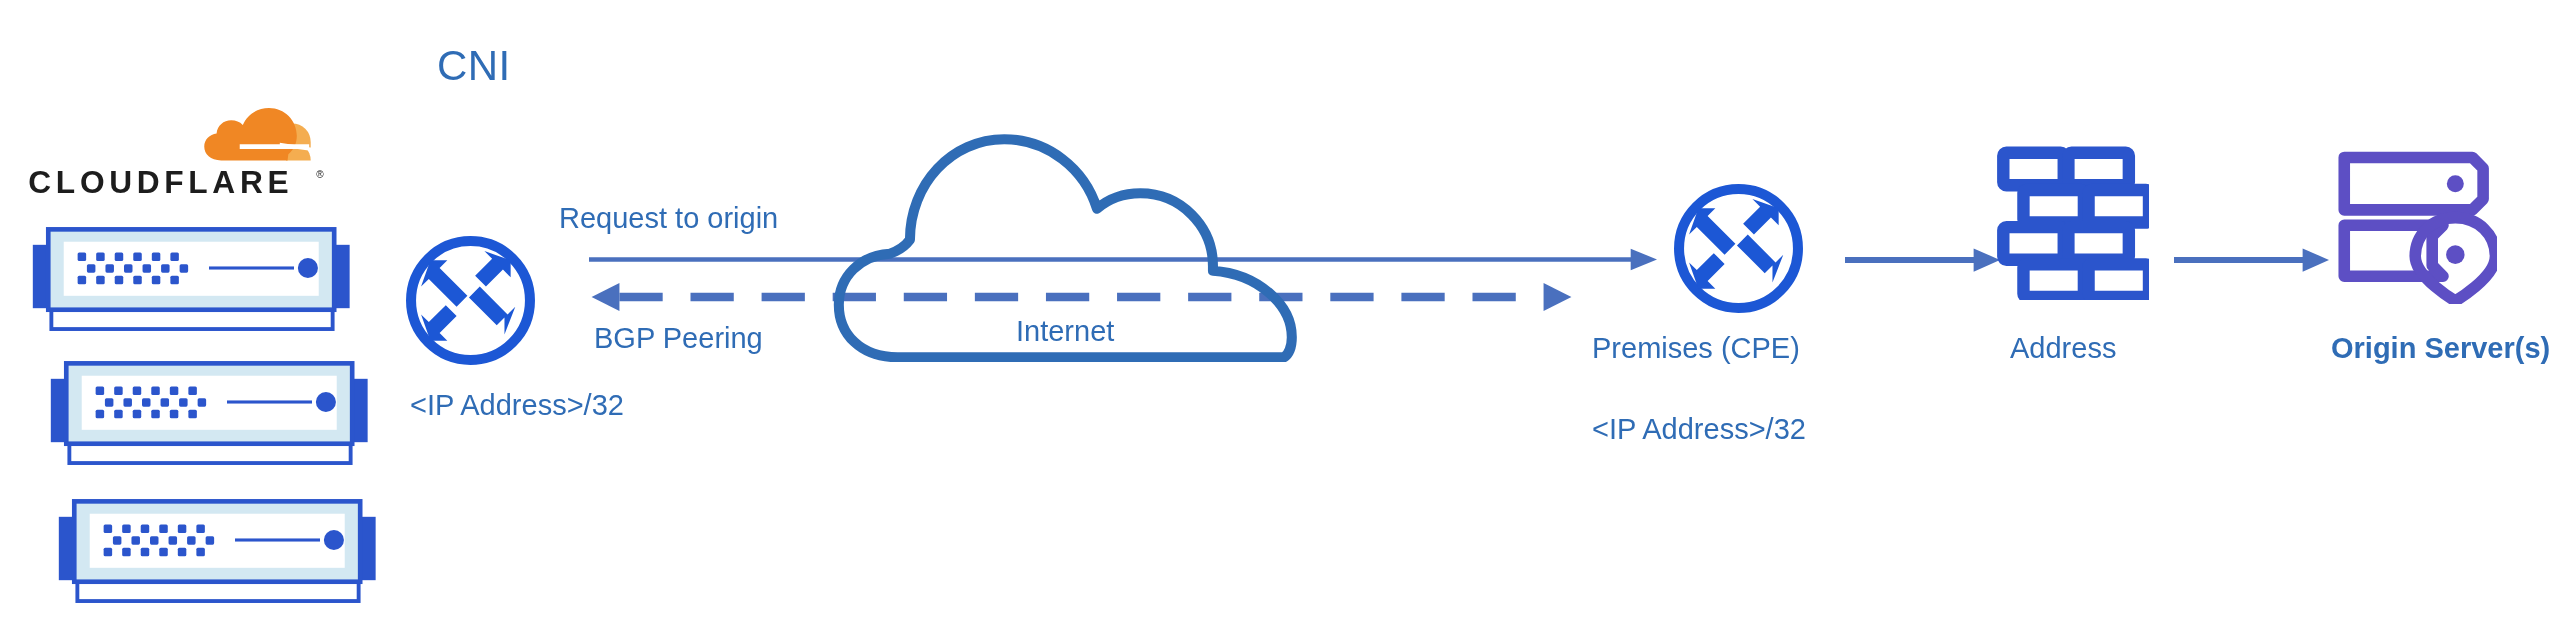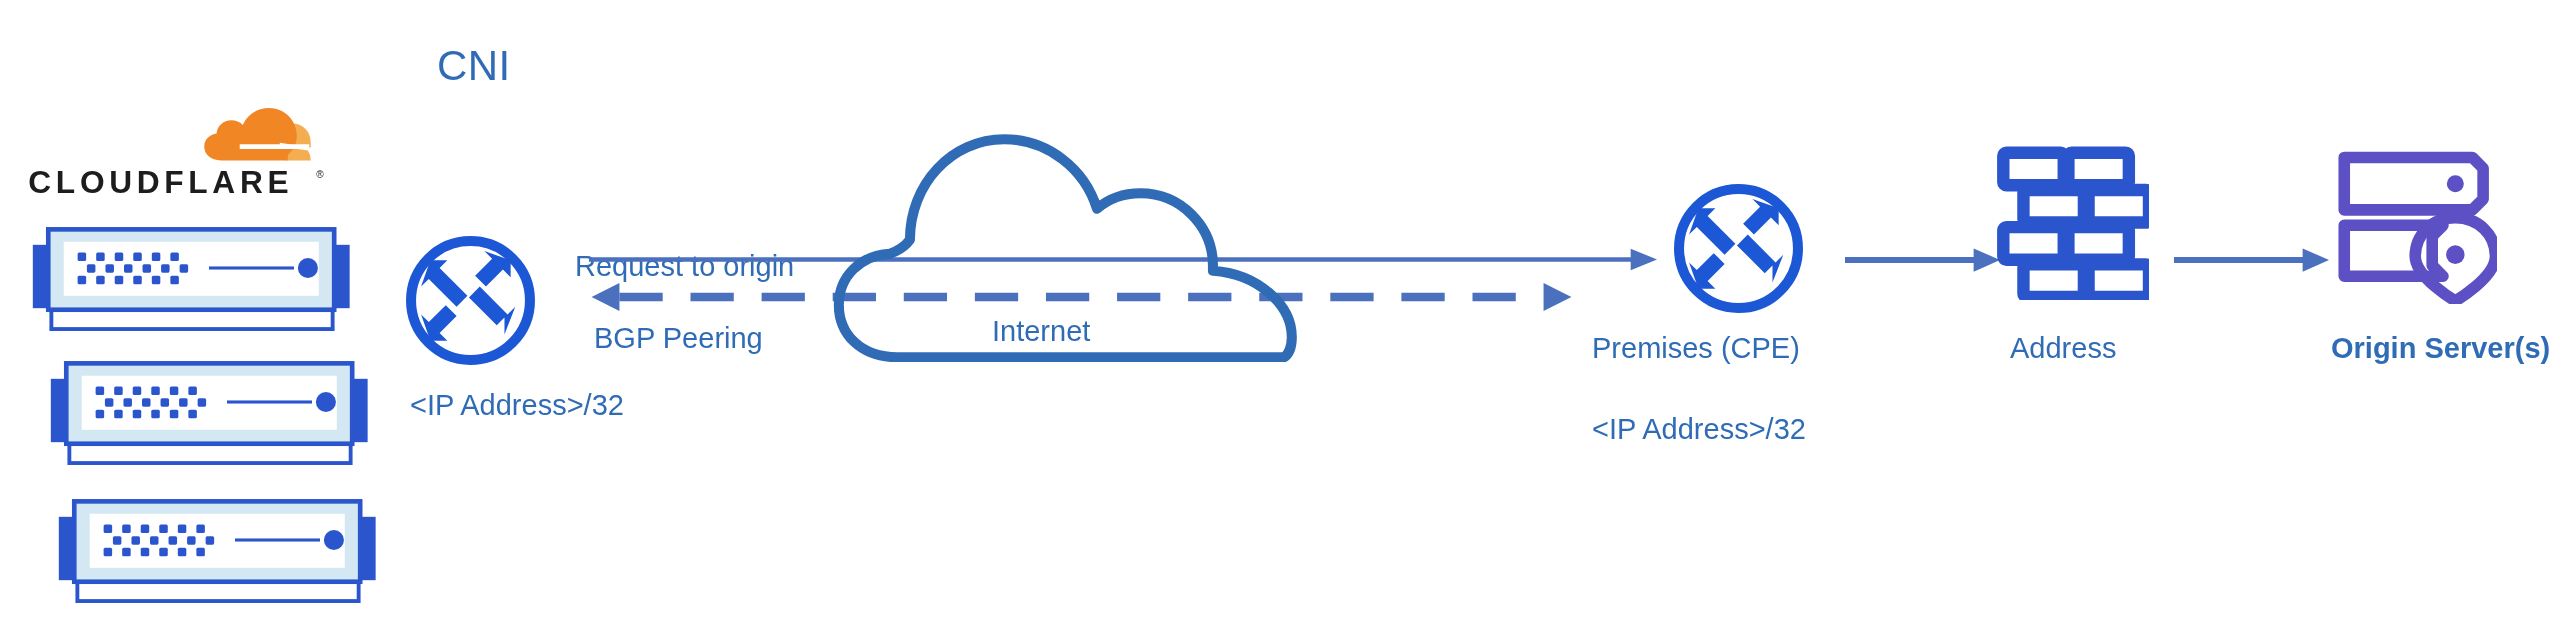--- a/index.html
+++ b/index.html
@@ -22,23 +22,23 @@
   #srv2{left:40px;top:357px;}
   #srv3{left:48px;top:495px;}
 
   
   #router-cf{left:401px;top:231px;width:139px;height:139px;}
   #router-cpe{left:1669px;top:179px;width:139px;height:139px;}
 
   
   .lbl{color:#2F6CB5;font-size:29px;line-height:36px;white-space:nowrap;}
   #lbl-cf-ip{left:410px;top:387px;}
-  #lbl-req{left:575px;top:200px;margin-top:48px;}
+  #lbl-req{left:559px;top:200px;}
   #lbl-bgp{left:594px;top:320px;}
-  #lbl-internet{left:992px;top:313px;}
+  #lbl-internet{left:1016px;top:313px;}
   #cpe-labels{left:1592px;top:330px;}
   #lbl-fw{left:2010px;top:330px;}
   #lbl-origin{left:2331px;top:330px;font-weight:bold;}
   #cpe-labels .l2{margin-top:45px;}
 
   
   #line-solid{left:589px;top:244px;width:1068px;height:31px;}
   #line-dashed{left:591px;top:280px;width:981px;height:34px;}
   #arrow-cpe-fw{left:1845px;top:246px;width:155px;height:28px;}
   #arrow-fw-origin{left:2174px;top:246px;width:155px;height:28px;}

